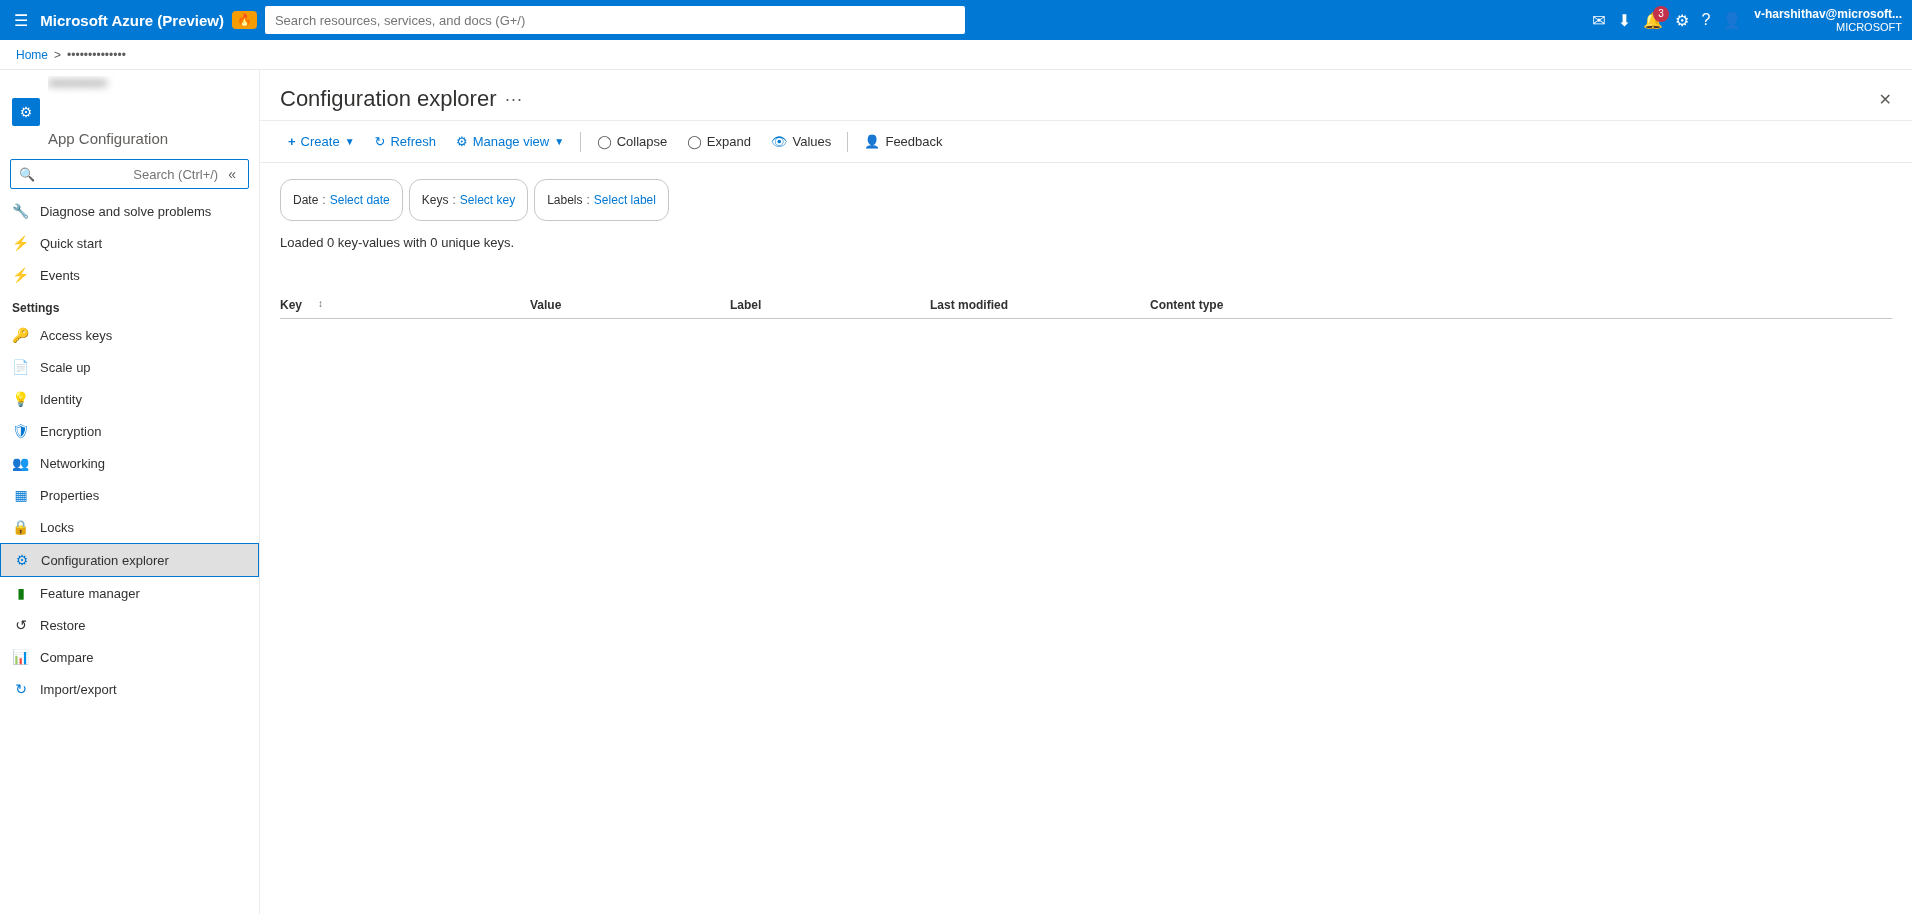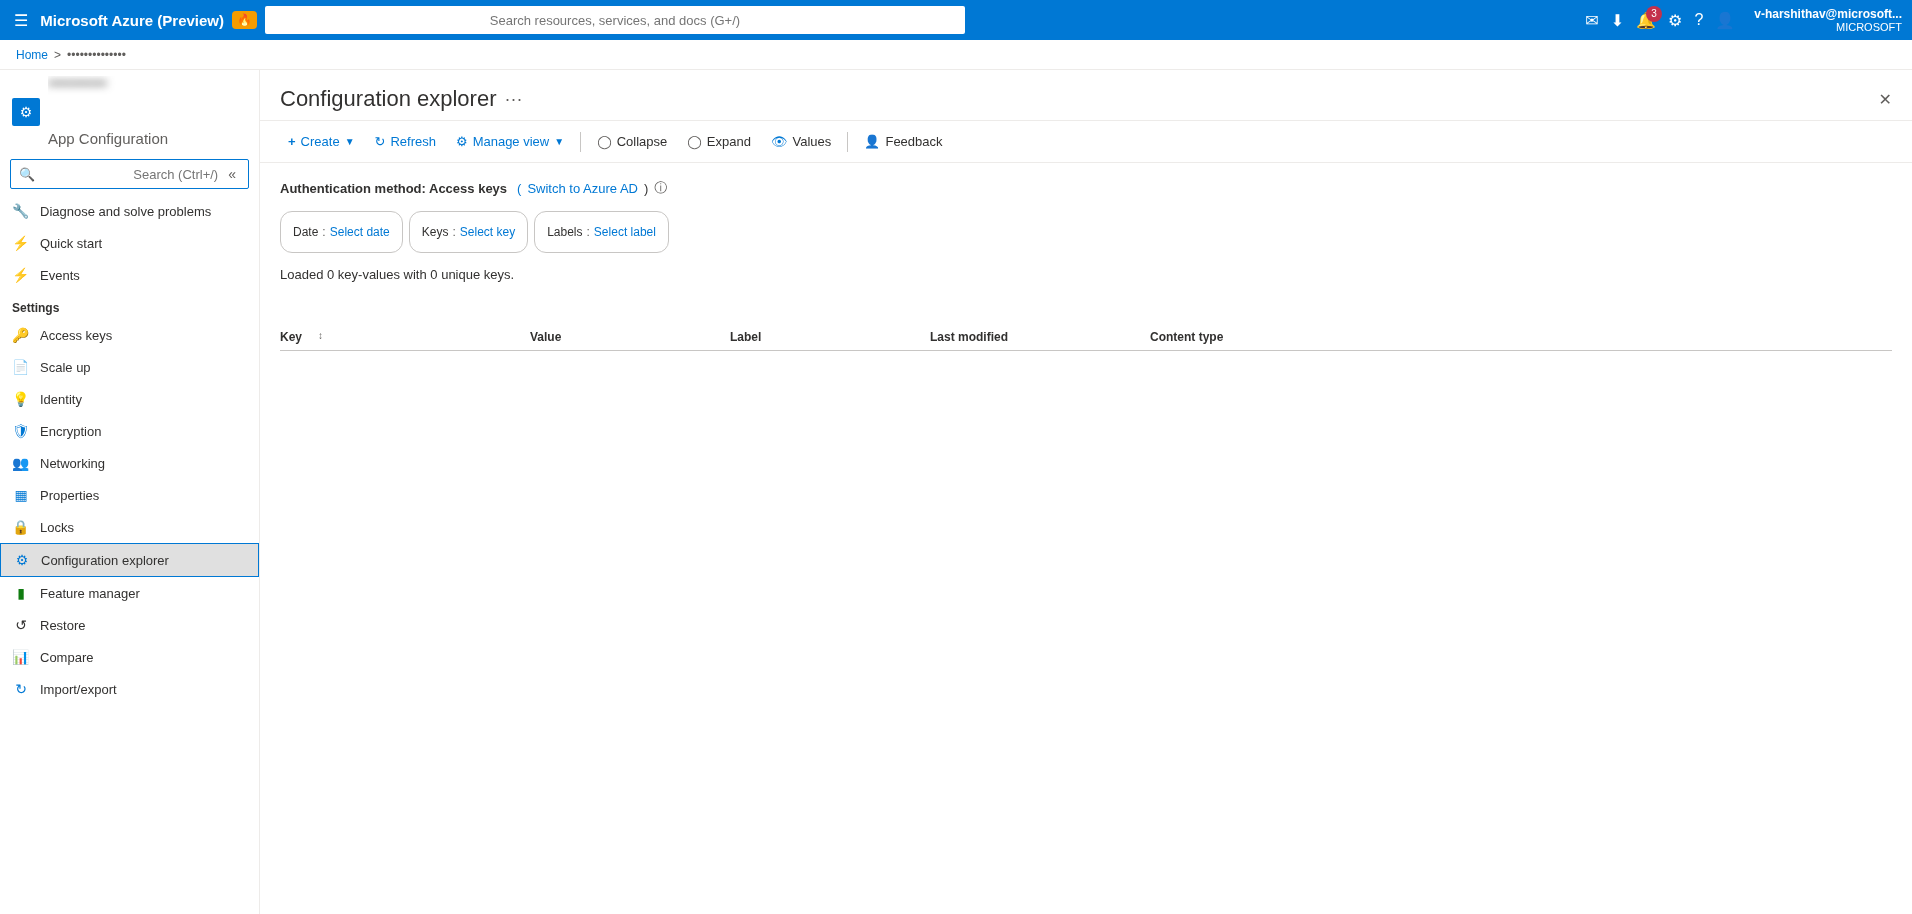--- a/index.html
+++ b/index.html
@@ -6,26 +6,26 @@
     body { font-family: 'Segoe UI', sans-serif; font-size: 13px; color: #323130; background: #f3f2f1; overflow: hidden; }
 
     
     .topbar {
       display: flex; align-items: center; background: #0078d4; height: 40px; padding: 0 10px; gap: 8px; position: fixed; top: 0; left: 0; right: 0; z-index: 100;
     }
     .topbar-menu-icon { color: white; font-size: 16px; cursor: pointer; padding: 4px; }
     .topbar-title { color: white; font-size: 15px; font-weight: 600; white-space: nowrap; }
     .topbar-badge { background: #f59c00; border-radius: 4px; padding: 2px 5px; color: white; font-size: 12px; font-weight: bold; }
     .topbar-search {
-      flex: 1; max-width: 700px; height: 28px; border-radius: 2px; border: none; padding: 0 10px; font-size: 13px; color: #333; outline: none; background: white; text-align: center;
+      flex: 1; max-width: 700px; height: 28px; border-radius: 2px; border: none; padding: 0 10px; font-size: 13px; color: #333; outline: none; background: white;
     }
     .topbar-icons { display: flex; align-items: center; gap: 12px; margin-left: auto; color: white; font-size: 16px; }
     .topbar-icon { color: white; cursor: pointer; position: relative; }
     .topbar-icon .badge { background: #c4314b; border-radius: 50%; width: 16px; height: 16px; font-size: 10px; display: flex; align-items: center; justify-content: center; position: absolute; top: -5px; right: -6px; }
-    .topbar-user { color: white; font-size: 11px; text-align: right; cursor: pointer; margin-left: 7px; }
+    .topbar-user { color: white; font-size: 11px; text-align: right; cursor: pointer; }
     .topbar-user .name { font-size: 12px; font-weight: 600; }
 
     
     .breadcrumb { position: fixed; top: 40px; left: 0; right: 0; height: 30px; background: white; display: flex; align-items: center; padding: 0 16px; gap: 6px; font-size: 12px; border-bottom: 1px solid #edebe9; z-index: 99; }
     .breadcrumb a { color: #0078d4; text-decoration: none; }
     .breadcrumb span { color: #605e5c; }
 
     
     .main-layout { display: flex; position: fixed; top: 70px; left: 0; right: 0; bottom: 0; }
 
@@ -222,27 +222,20 @@
       </button>
       <div class="toolbar-sep"></div>
       <button class="toolbar-btn text-only">
         <span style="color:#605e5c;">👤</span>
         <span>Feedback</span>
       </button>
     </div>
 
     <div class="main-content">
 
-      <div class="auth-bar">
-        <span style="font-weight:600;">Authentication method: Access keys</span>
-        <span class="link" style="margin-left:4px;">(</span>
-        <span class="link">Switch to Azure AD</span>
-        <span>)</span>
-        <span class="info-icon">ⓘ</span>
-      </div>
 
       <div class="filter-bar">
         <div class="filter-chip">
           <span>Date</span>
           <span class="colon"> : </span>
           <span class="value">Select date</span>
         </div>
         <div class="filter-chip">
           <span>Keys</span>
           <span class="colon"> : </span>

